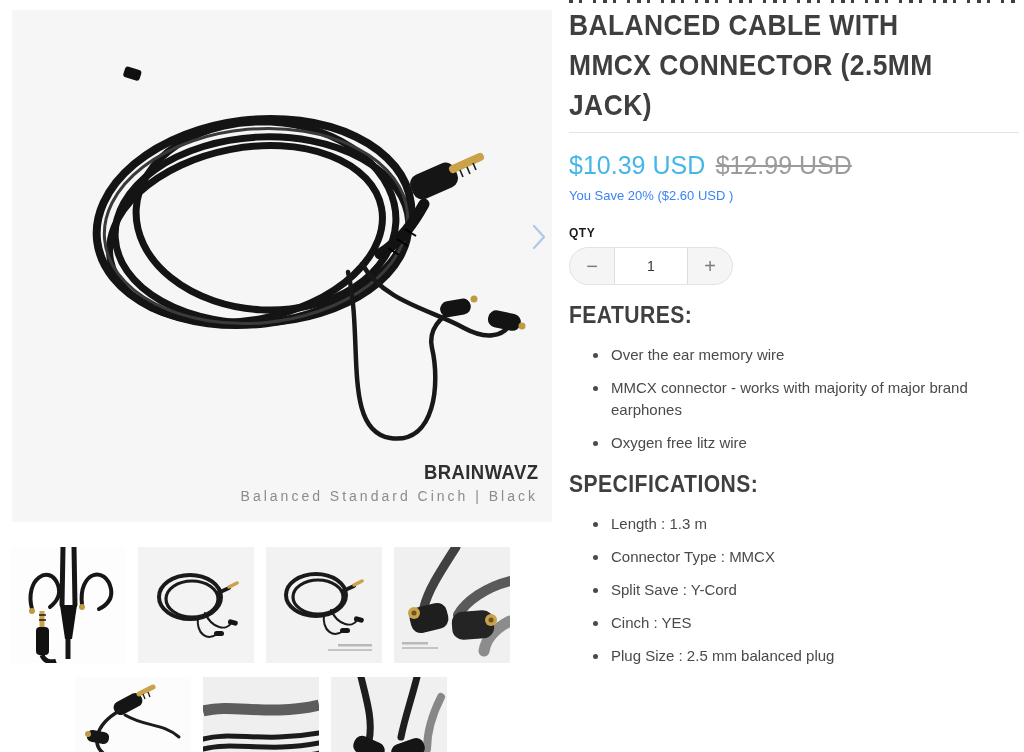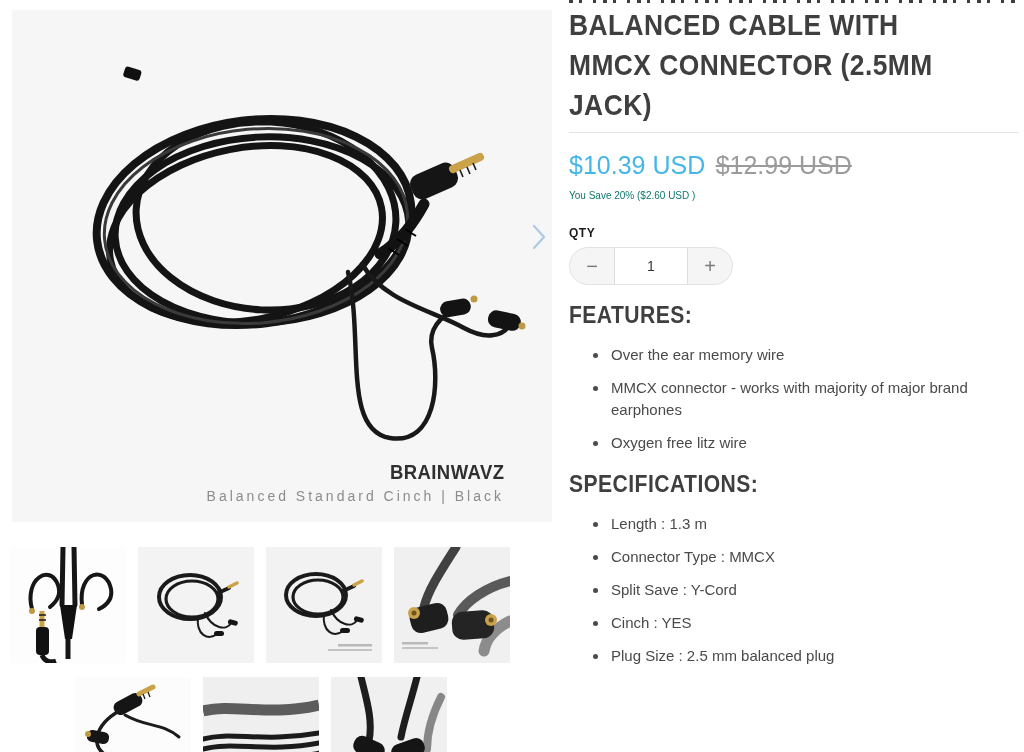--- a/index.html
+++ b/index.html
@@ -14,21 +14,21 @@
   
   .main-image {
     position: absolute;
     left: 12px; top: 10px;
     width: 540px; height: 512px;
     background: #f6f6f6;
   }
   .main-image svg.photo { display: block; width: 100%; height: 100%; }
   .brand-overlay {
     position: absolute;
-    right: 48px; bottom: 18px;
+    right: 14px; bottom: 18px;
     text-align: right;
     pointer-events: none;
     margin-left: 36px;
   }
   .brand-overlay .brand {
     font-size: 21px;
     font-weight: bold;
     color: #2f2f2f;
     letter-spacing: 0.5px;
     transform: scaleX(0.88);
@@ -81,21 +81,21 @@
     margin-top: 7px;
   }
   .price-row { margin-top: 15px; line-height: 34px; }
   .price-current { font-size: 25px; color: #45b6e8; }
   .price-original {
     font-size: 25px;
     color: #9b9b9b;
     text-decoration: line-through;
     margin-left: 6px;
   }
-  .savings { font-size: 10px; color: #0f766e; line-height: 20px; }
+  .savings { font-size: 13px; color: #3b82f6; line-height: 20px; }
   .qty-label {
     margin-top: 20px;
     font-size: 12px;
     font-weight: bold;
     color: #1a1a1a;
     letter-spacing: 0.5px;
   }
   .controls-row {
     margin-top: 7px;
     display: flex;

